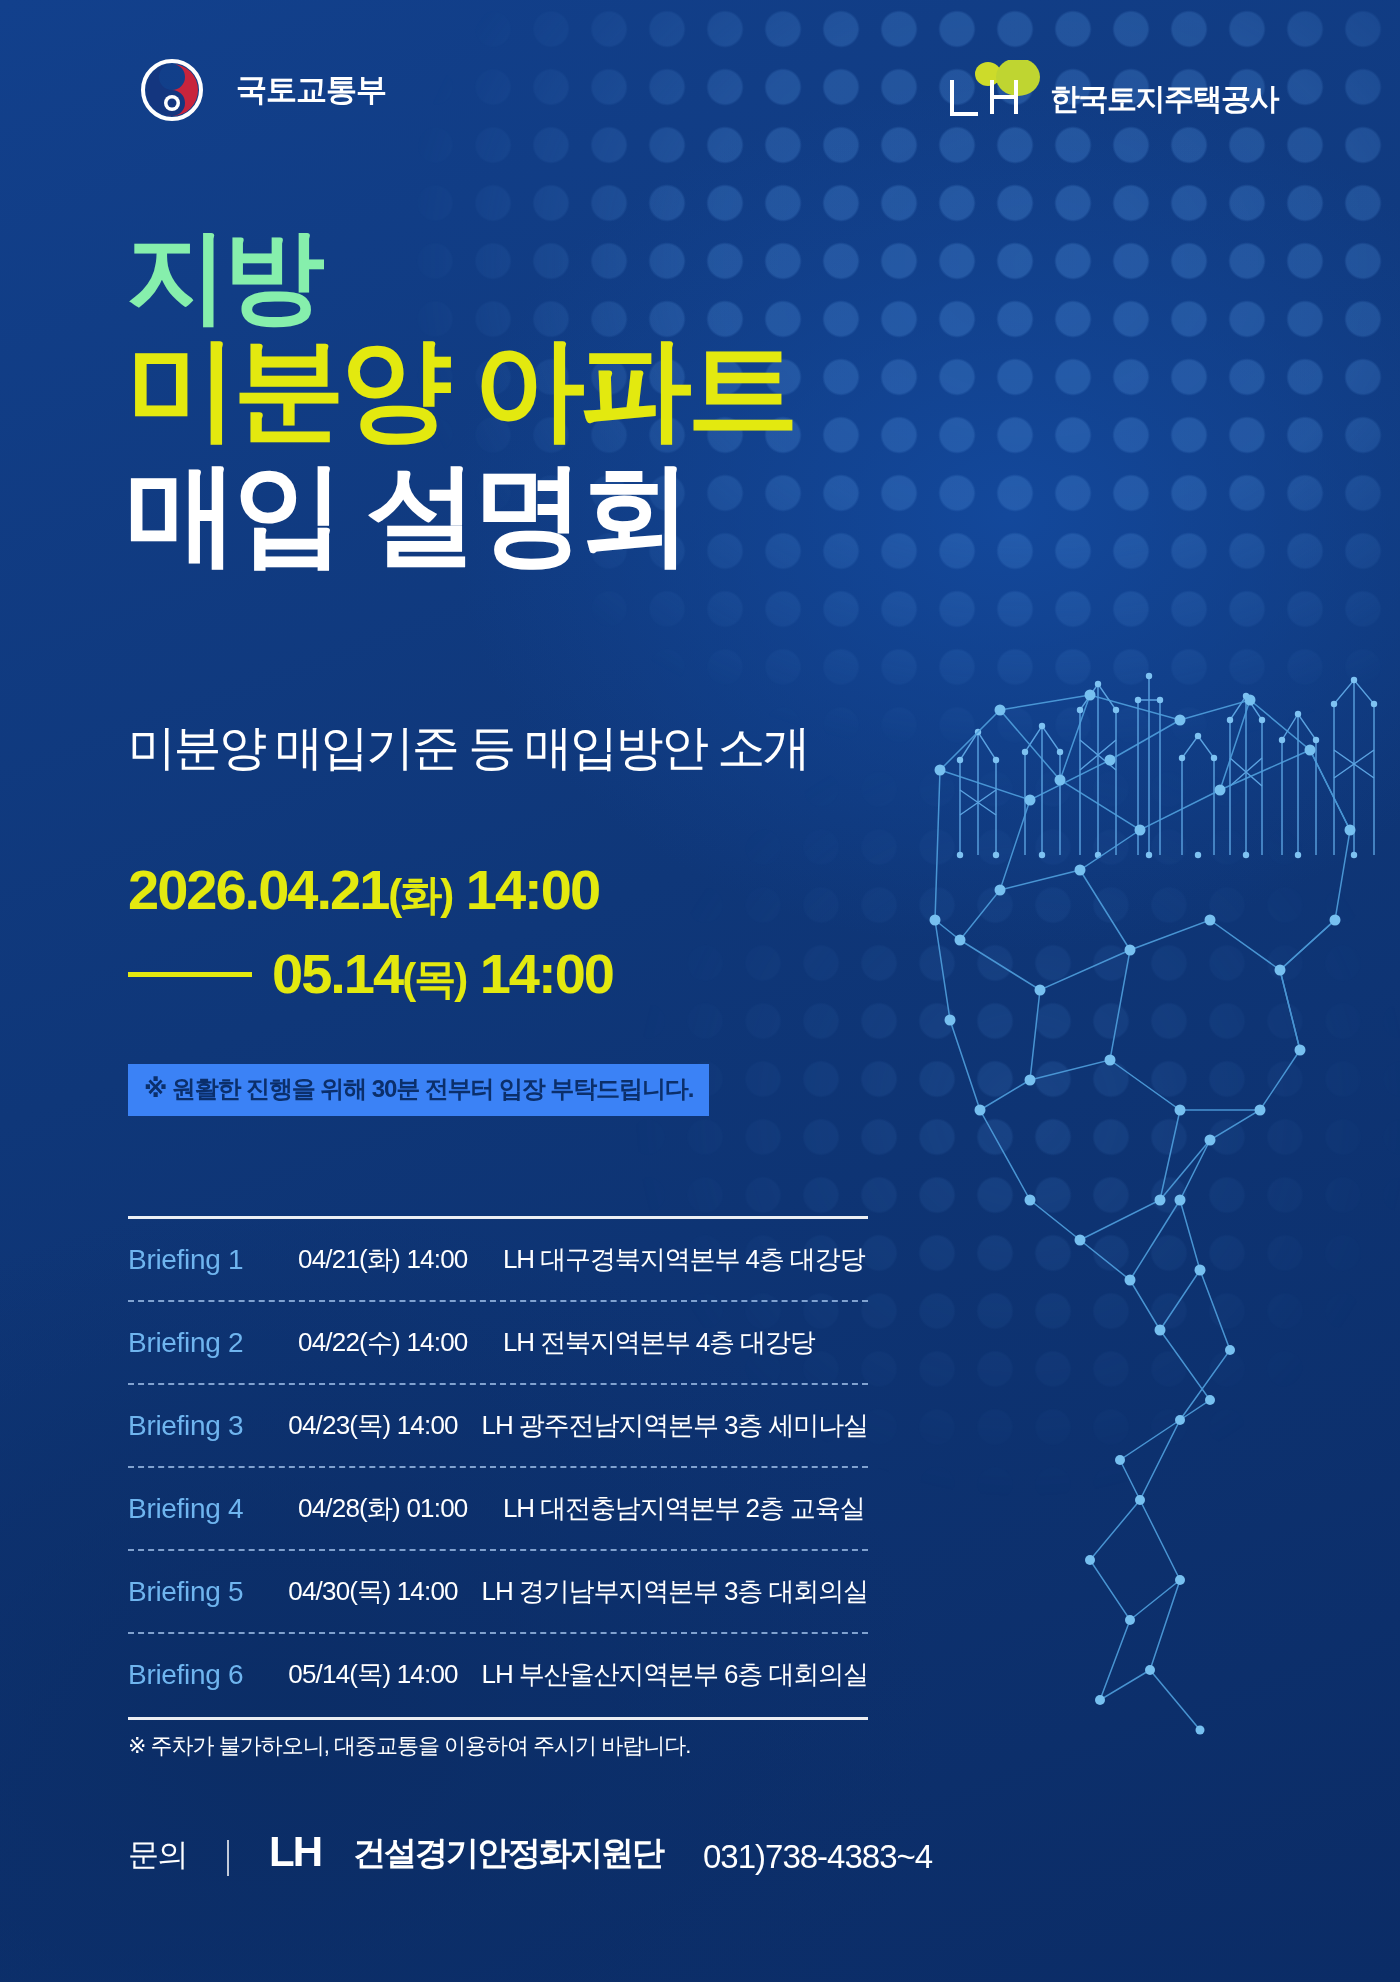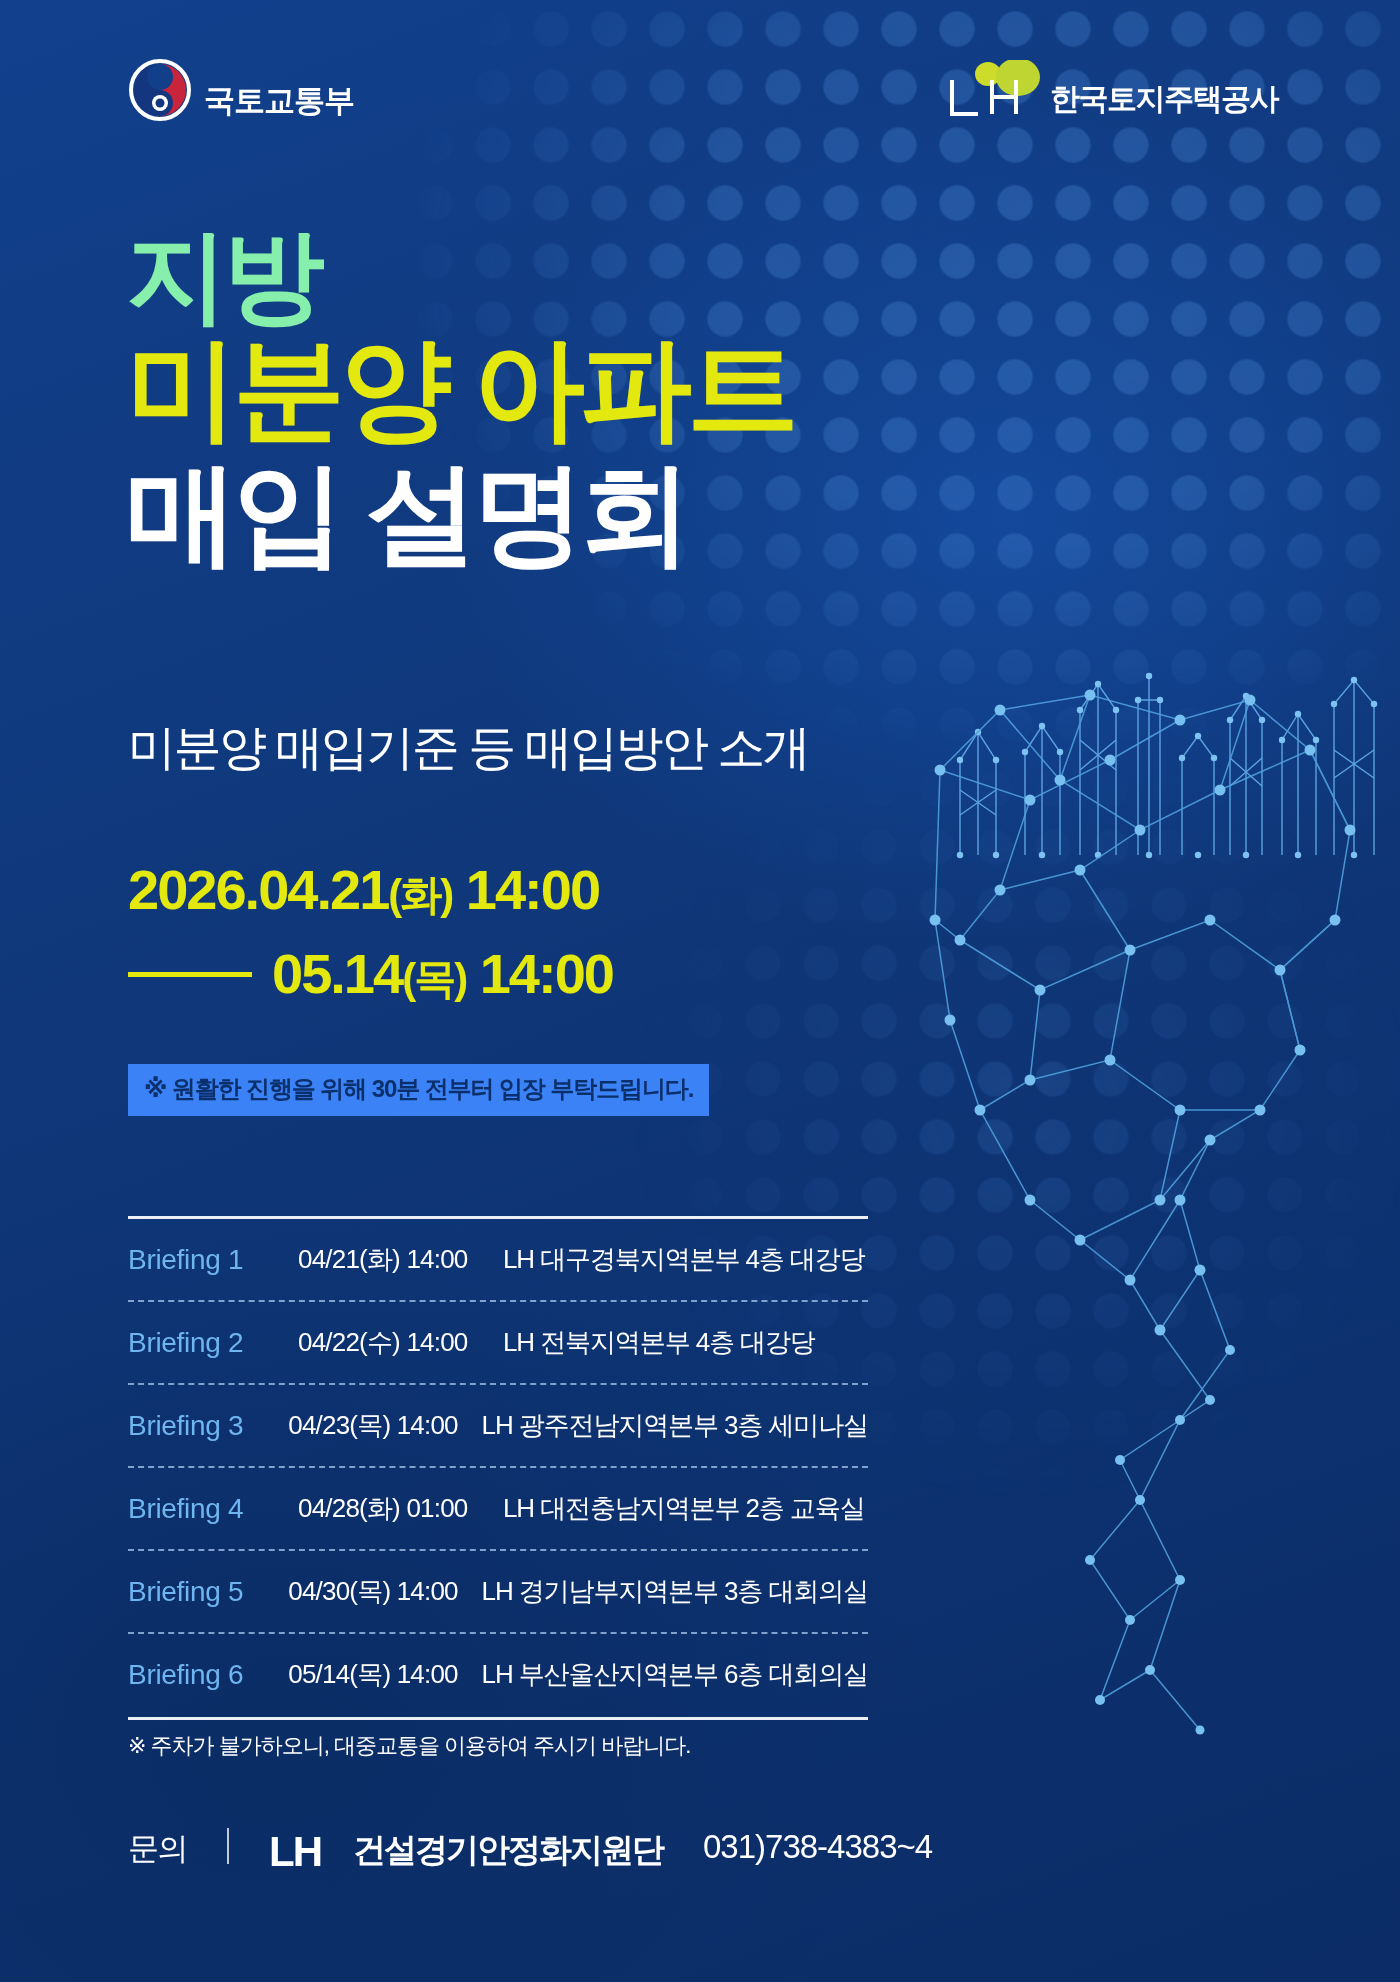--- a/index.html
+++ b/index.html
@@ -29,21 +29,21 @@
     background-image:radial-gradient(circle, rgba(70,130,205,.20) 40%, rgba(70,130,205,0) 46%);
     background-size:58px 58px;
     -webkit-mask-image:radial-gradient(ellipse 520px 520px at 55% 35%, #000 0%, rgba(0,0,0,0) 75%);
     mask-image:radial-gradient(ellipse 520px 520px at 55% 35%, #000 0%, rgba(0,0,0,0) 75%);
   }
   #graphic{ position:absolute; right:0; top:640px; width:520px; height:1160px; }
   #skyline{ position:absolute; right:0; top:640px; width:470px; height:220px; }
 
   
   .logo-row{ position:absolute; top:58px; left:0; width:1400px; height:76px; }
-  .molit{ position:absolute; left:128px; top:0; display:flex; align-items:flex-end; gap:12px; }
+  .molit{ position:absolute; left:140px; top:0; display:flex; align-items:center; gap:32px; }
   .molit-mark{ width:64px; height:64px; position:relative; }
   .molit-text{ color:#ffffff; font-size:31px; font-weight:bold; letter-spacing:-1px; white-space:nowrap; }
   .lh{ position:absolute; right:122px; top:2px; display:flex; align-items:flex-end; gap:2px; }
   .lh-mark{ width:104px; height:62px; position:relative; }
   .lh-text{ color:#ffffff; font-size:30px; font-weight:bold; letter-spacing:-1.5px; white-space:nowrap; padding-bottom:2px; }
 
   
   .headline{ position:absolute; left:126px; top:224px; }
   .h-line{ font-weight:bold; letter-spacing:-5px; line-height:1.02; white-space:nowrap; }
   .h1{ font-size:102px; color:#86efac; }
@@ -78,21 +78,21 @@
   .s-label{ width:170px; color:#6fb5ef; font-size:28px; letter-spacing:-.3px; white-space:nowrap; }
   .s-date{ width:205px; color:#ffffff; font-size:26px; letter-spacing:-.8px; white-space:nowrap; }
   .s-venue{ flex:1; color:#ffffff; font-size:26px; letter-spacing:-1.1px; white-space:nowrap; }
 
   .foot-note{
     position:absolute; left:128px; top:1731px;
     color:#ffffff; font-size:22px; letter-spacing:-1px; white-space:nowrap;
   }
 
   
-  .contact{ position:absolute; left:128px; top:1828px; display:flex; align-items:flex-start; white-space:nowrap;gap:24px; }
+  .contact{ position:absolute; left:128px; top:1828px; display:flex; align-items:flex-end; white-space:nowrap;gap:24px; }
   .c-ask{ color:#ffffff; font-size:31px; letter-spacing:-1.5px; font-weight:500; }
   .c-bar{ width:2px; height:36px; background:rgba(255,255,255,.75); margin:0 16px; }
   .c-lh{ color:#ffffff; font-size:42px; font-weight:bold; letter-spacing:-2px; }
   .c-team{ color:#ffffff; font-size:33px; font-weight:bold; letter-spacing:-2px; margin-left:8px; }
   .c-tel{ color:#ffffff; font-size:33px; font-weight:500; letter-spacing:-1px; margin-left:16px; }
 </style>
 </head>
 <body>
 
 <div id="bg-base"></div>

